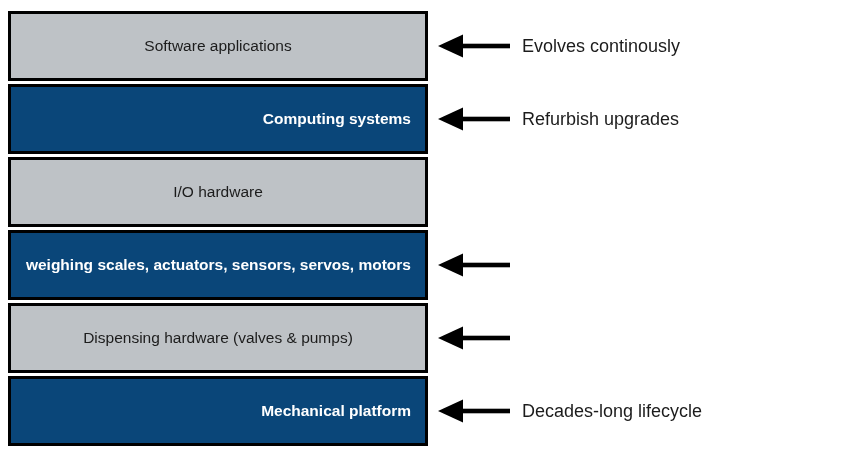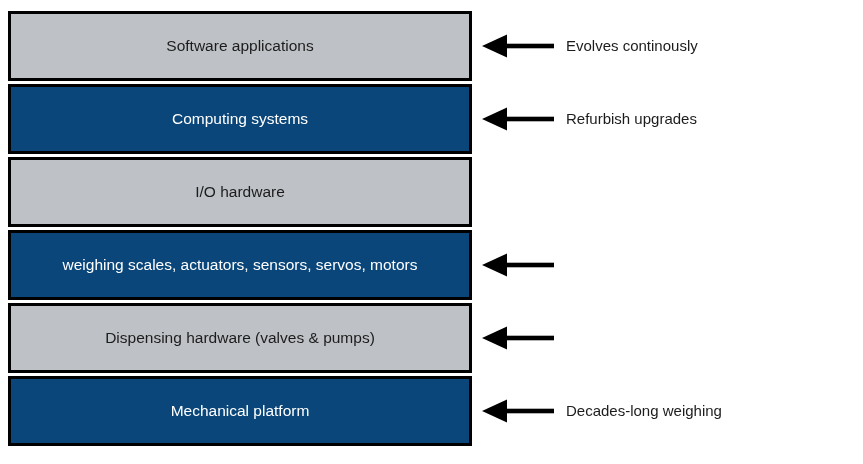--- a/index.html
+++ b/index.html
@@ -19,57 +19,58 @@
     position: absolute;
     left: 8px;
     top: 11px;
   }
   .row {
     display: flex;
     align-items: stretch;
     margin-bottom: 3px;
   }
   .layer-box {
-    width: 464px;
+    width: 420px;
     height: 70px;
     box-sizing: border-box;
     border: 3px solid var(--border);
     display: flex;
     align-items: center;
     justify-content: center;
     text-align: center;
     padding: 2px 14px;
     flex-shrink: 0;
   }
   .layer-box.gray {
     background: var(--gray);
     color: var(--text-dark);
     font-weight: 400;
   }
   .layer-box.blue {
     background: var(--blue);
     color: var(--text-light);
-    font-weight: 400;
+    font-weight: 700;
+    justify-content: flex-end;
   }
   .layer-label {
     font-size: 15.5px;
     line-height: 1.35;
   }
   .annot {
     display: flex;
     align-items: center;
     margin-left: 9px;
     gap: 11px;
   }
   .arrow-icon {
     flex-shrink: 0;
     display: block;
   }
   .annot-text {
-    font-size: 15px;
+    font-size: 18px;
     color: var(--text-dark);
     line-height: 1.5;
     white-space: pre-line;
   }
 </style>
 </head>
 <body>
 
 <div class="canvas">
   <div class="diagram">
@@ -132,18 +133,18 @@
 
     <div class="row">
       <div class="layer-box blue">
         <span class="layer-label">Mechanical platform</span>
       </div>
       <div class="annot">
         <svg class="arrow-icon" width="74" height="28" viewBox="0 0 74 28">
           <polygon points="1,14 26,2.5 26,25.5" fill="#000000"></polygon>
           <rect x="22" y="11.7" width="51" height="4.6" fill="#000000"></rect>
         </svg>
-        <div class="annot-text">Decades-long weighing</div>
+        <div class="annot-text">Decades-long lifecycle</div>
       </div>
     </div>
 
   </div>
 </div>
 
 </body></html>

